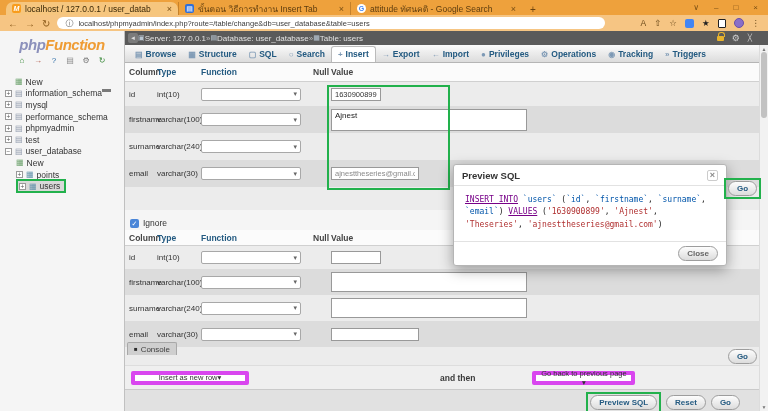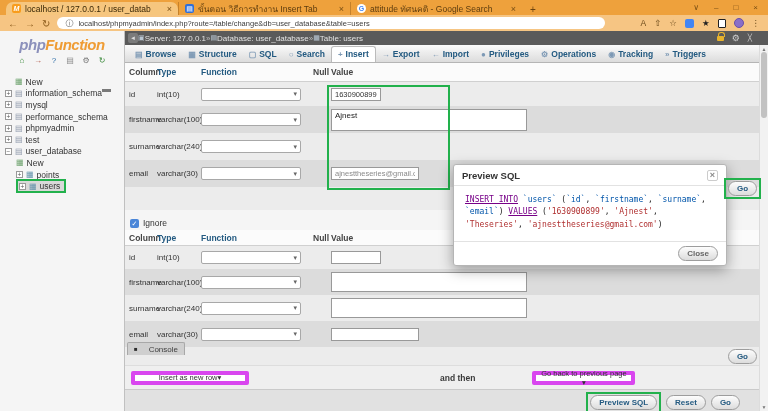--- a/index.html
+++ b/index.html
@@ -112,21 +112,21 @@
                     font-size:8px; color:#333; }
   .bigsel { height:14px; background:#fff; border:4px solid #d946ef; border-radius:2px; display:flex;
             align-items:center; justify-content:center; padding:0 4px; font-size:7.5px; color:#333; }
   .and-then { font-weight:bold; font-size:8.5px; color:#3a3a3a; }
   .footer-actions { height:25px; background:#e1e1e1; border-top:1px solid #cacaca; display:flex;
                     align-items:center; justify-content:flex-end; gap:5px; padding-right:28px; }
   .btn { border:1px solid #9d9d9d; border-radius:9px; background:linear-gradient(#fdfdfd,#dcdcdc);
          font-size:8px; font-weight:bold; color:#235a81; padding:2px 8px; white-space:nowrap; }
   .hlbox { border:2px solid #22b14c; padding:1px 2px; display:inline-flex; background:transparent; }
   .console-tab { position:absolute; left:2px; bottom:0; height:13px; background:#cfcfcf; border:1px solid #a8a8a8;
-                 border-bottom:none; border-radius:2px 2px 0 0; display:flex; align-items:center; gap:11px;
+                 border-bottom:none; border-radius:2px 2px 0 0; display:flex; align-items:center; gap:3px;
                  padding:0 6px; font-size:8px; color:#3e3e3e; }
   .console-ico { font-size:6px; color:#2d2d2d; }
 
   
   .overlay-box1 { position:absolute; left:202px; top:54px; width:123px; height:105px;
                   border:2px solid #22b14c; z-index:4; pointer-events:none; }
   .go1 { position:absolute; left:599px; top:146px; z-index:6; }
 
   
   .scrollbar { position:absolute; right:0; top:14px; bottom:0; width:9px; background:#f2f2f2;

